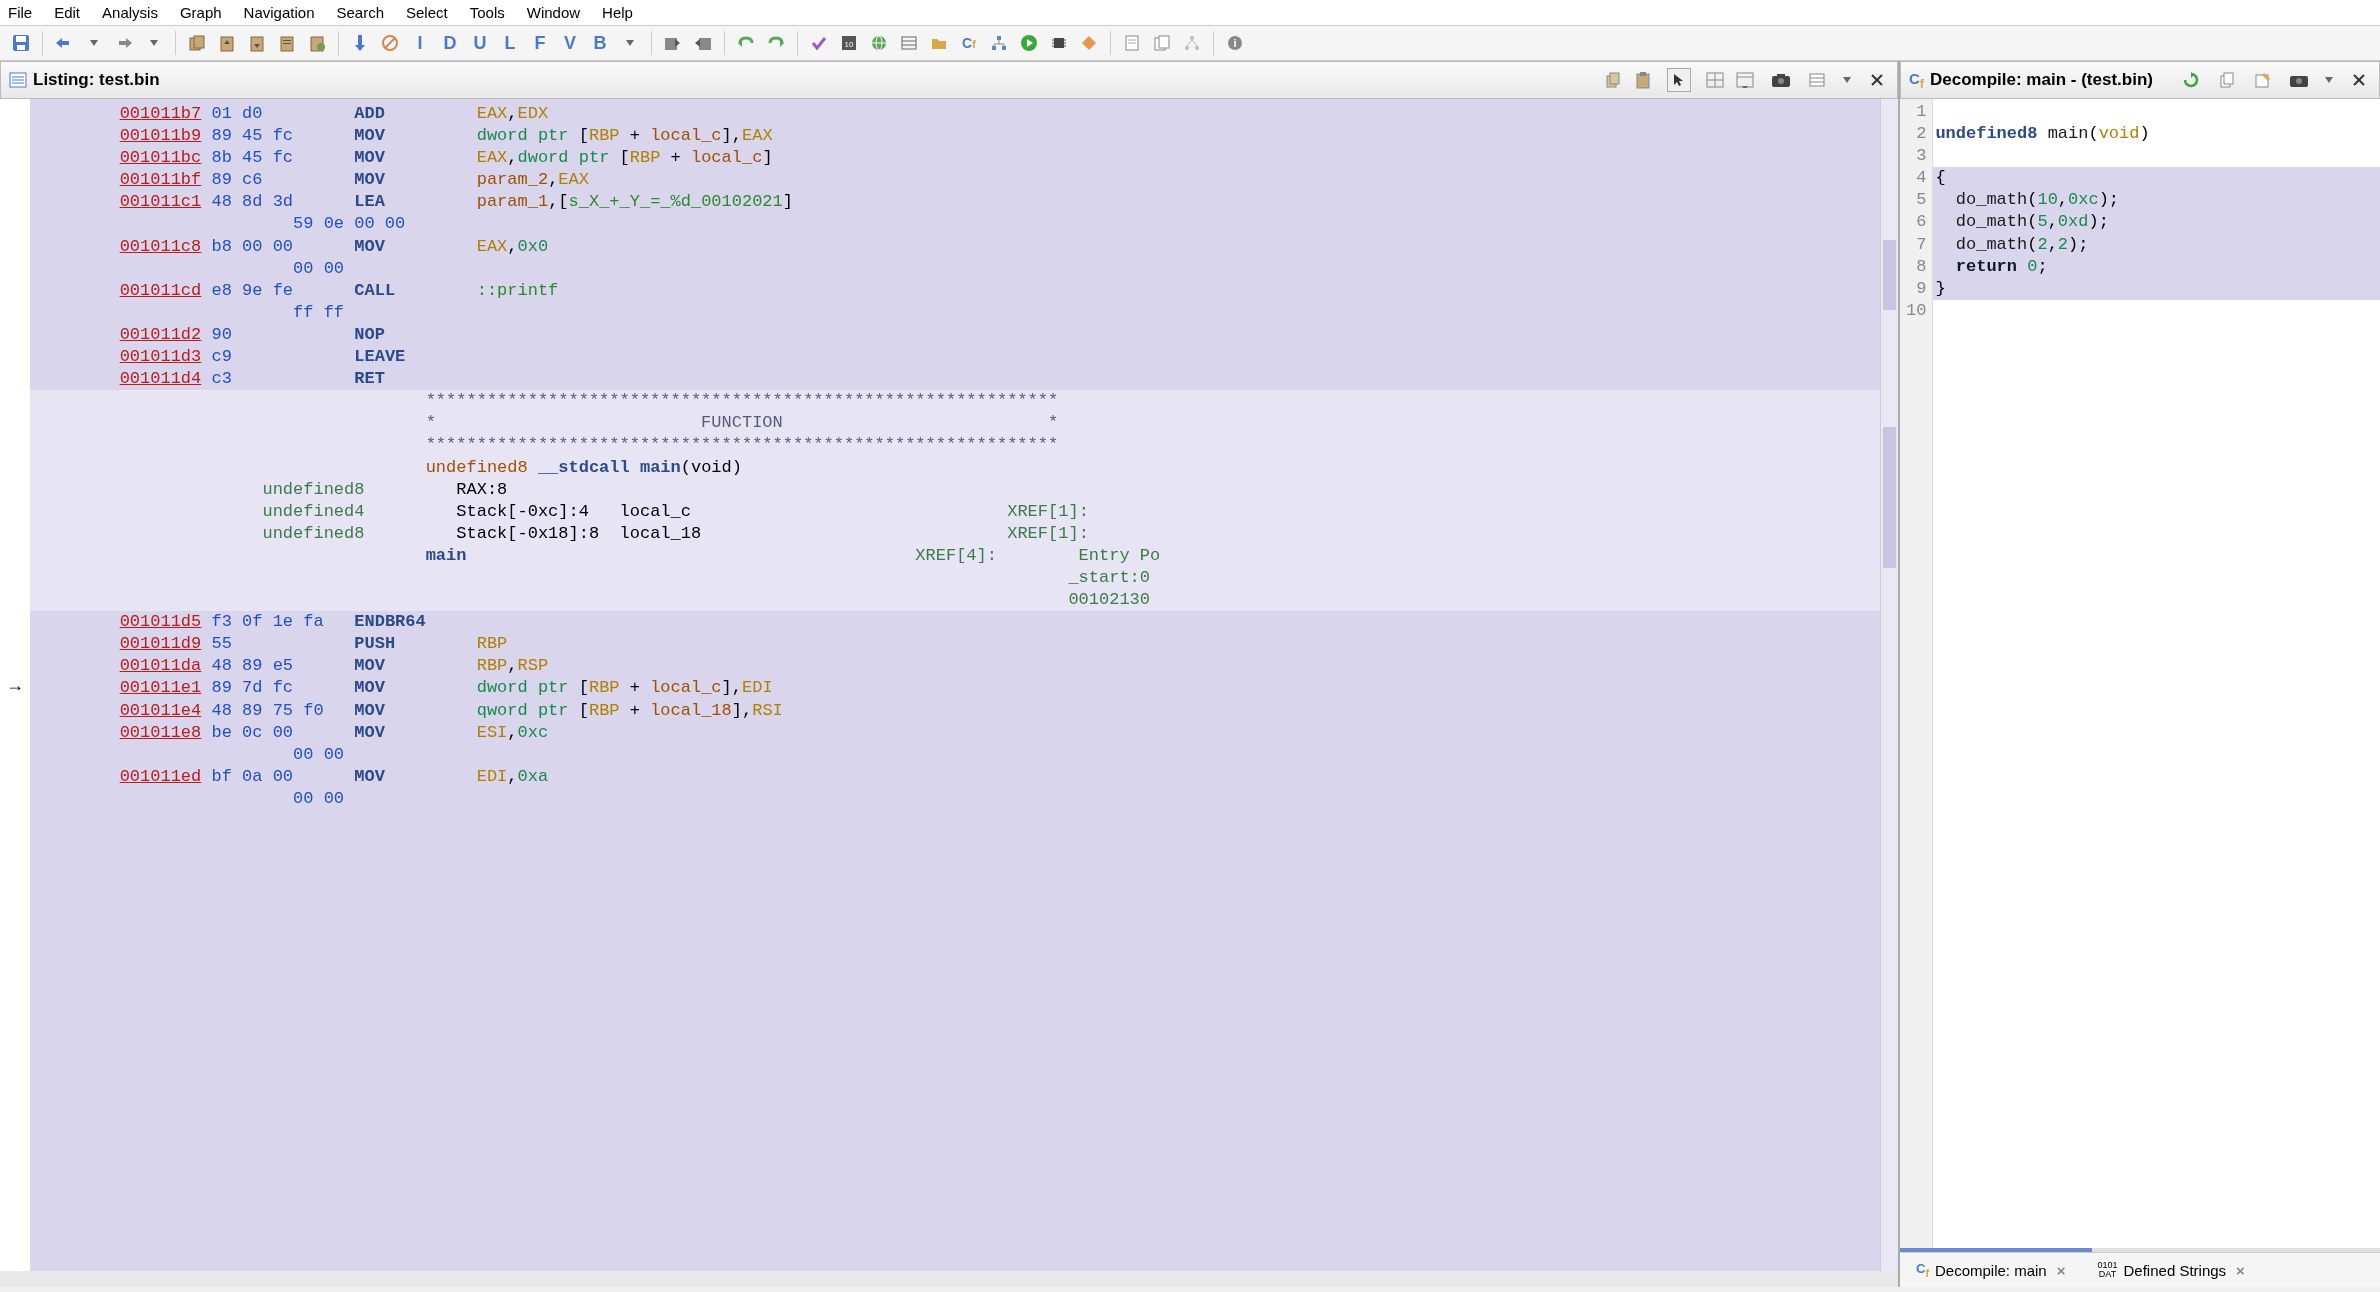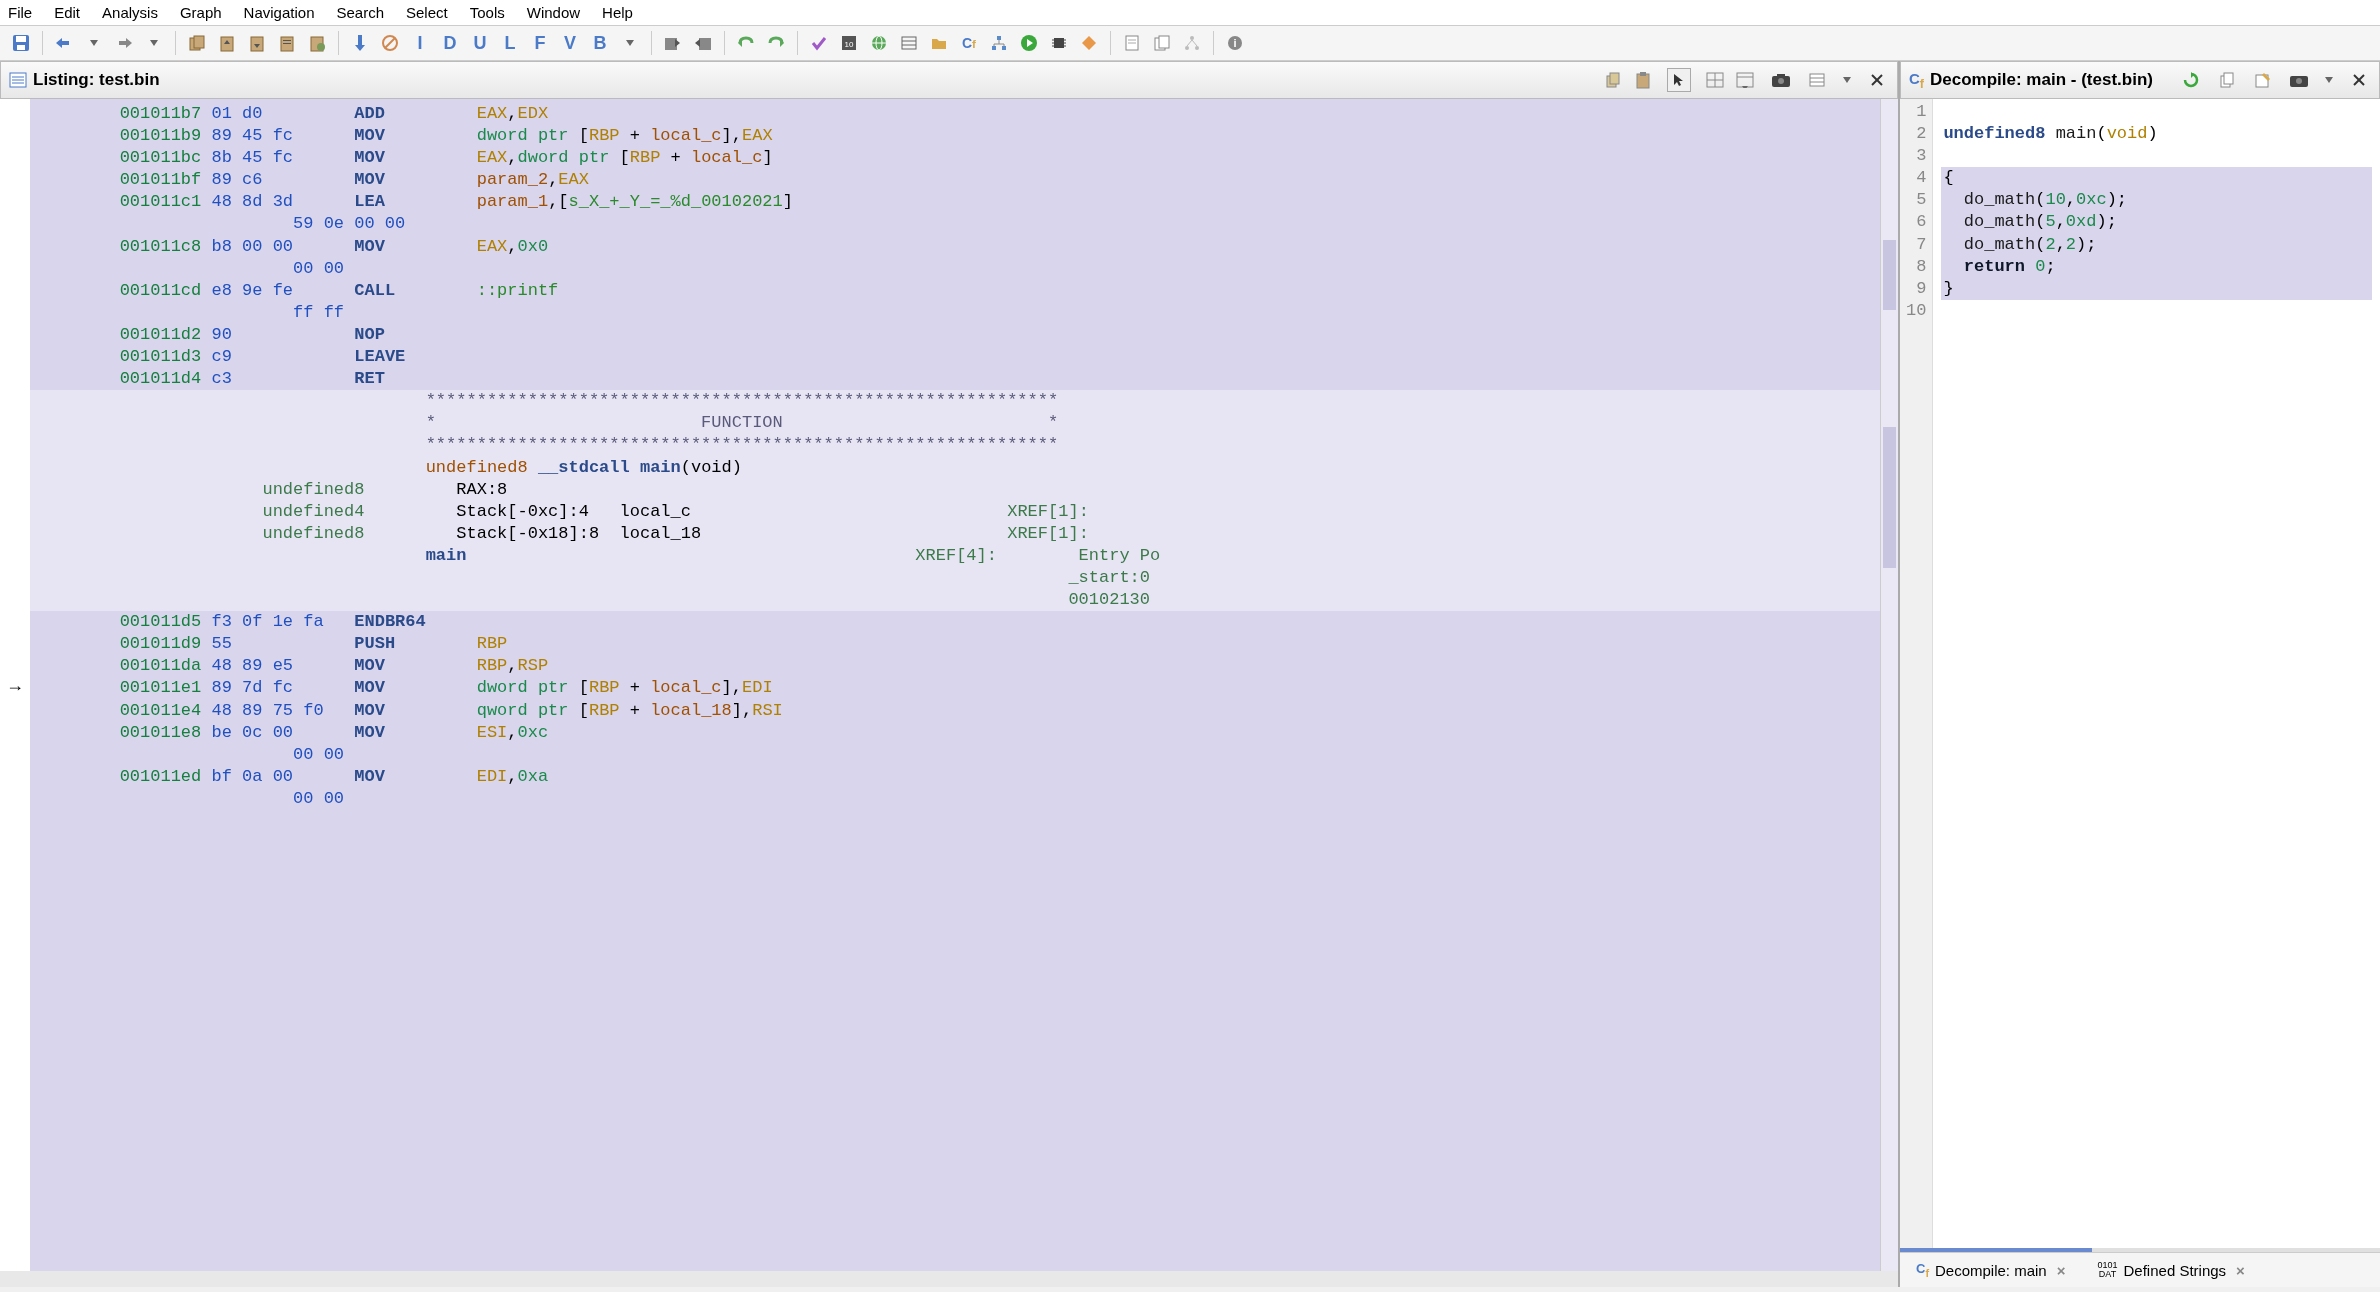--- a/index.html
+++ b/index.html
@@ -13,36 +13,36 @@
 .left-panel { flex: 1; display: flex; flex-direction: column; border-right: 2px solid #aaa; min-width: 0; }
 .right-panel { width: 480px; display: flex; flex-direction: column; }
 .panel-header { background: linear-gradient(to bottom, #fafafa, #e8e8e8); border: 1px solid #bbb; padding: 6px 8px; display: flex; align-items: center; gap: 6px; font-size: 17px; font-weight: bold; }
 .panel-header .title-icon { width: 18px; height: 18px; }
 .panel-header .spacer { flex: 1; }
 .panel-header .hbtn { width: 24px; height: 24px; display: flex; align-items: center; justify-content: center; cursor: pointer; }
 .listing-body { flex: 1; overflow: auto; background: #d8d5ed; font-family: 'Courier New', monospace; font-size: 17px; position: relative; }
 .listing-content { padding: 4px 0; min-width: 980px; }
 .listing-line { white-space: pre; padding: 0 8px; line-height: 1.3; }
 .listing-line.nobg { background: #e7e5f4; }
-.addr { color: #15803d; }
+.addr { color: #b91c1c; text-decoration: underline; }
 .bytes { color: #2050c0; }
 .mnem { color: #2a4a8a; font-weight: bold; }
 .reg { color: #b08000; }
 .kw { color: #1a8a4a; }
 .str { color: #2a8a2a; }
 .num { color: #1a8a4a; }
 .varname { color: #a05000; }
 .typecol { color: #3c7a4a; }
 .xref { color: #3c7a4a; }
 .funccolor { color: #2a4a8a; font-weight: bold; }
 .comment-star { color: #5a5a7a; }
 .decompile-body { flex: 1; overflow: auto; background: #fff; font-family: 'Courier New', monospace; font-size: 17px; display: flex; }
 .gutter { background: #f0f0f0; padding: 2px 6px; text-align: right; color: #888; border-right: 1px solid #ddd; }
 .gutter div { line-height: 1.3; }
-.code-area { flex: 1; padding: 2px 8px; }
+.code-area { flex: 1; padding: 2px 0; }
 .code-line { white-space: pre; line-height: 1.3; padding: 0 2px; }
 .code-line.hl { background: #d8d5ed; }
 .d-type { color: #2a4a8a; font-weight: bold; }
 .d-func { color: #1a1a1a; }
 .d-kw { color: #0f172a; font-weight: bold; }
 .d-num { color: #1a8a4a; }
 .d-void { color: #b08000; }
 .bottom-tabs { background: #f5f5f5; border-top: 1px solid #ccc; display: flex; padding: 4px 8px; gap: 16px; font-size: 15px; }
 .bottom-tab { display: flex; align-items: center; gap: 6px; padding: 4px 8px; cursor: pointer; }
 .bottom-tab .close-x { color: #888; font-weight: bold; margin-left: 4px; }

